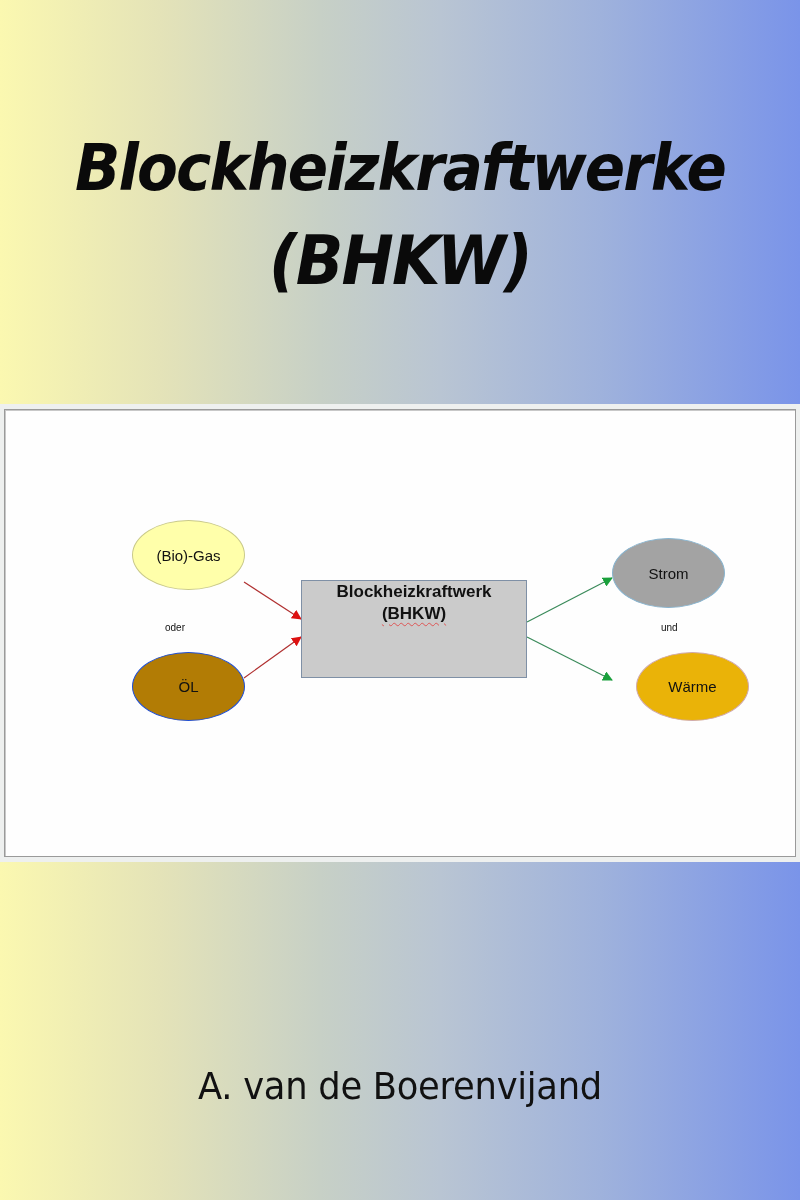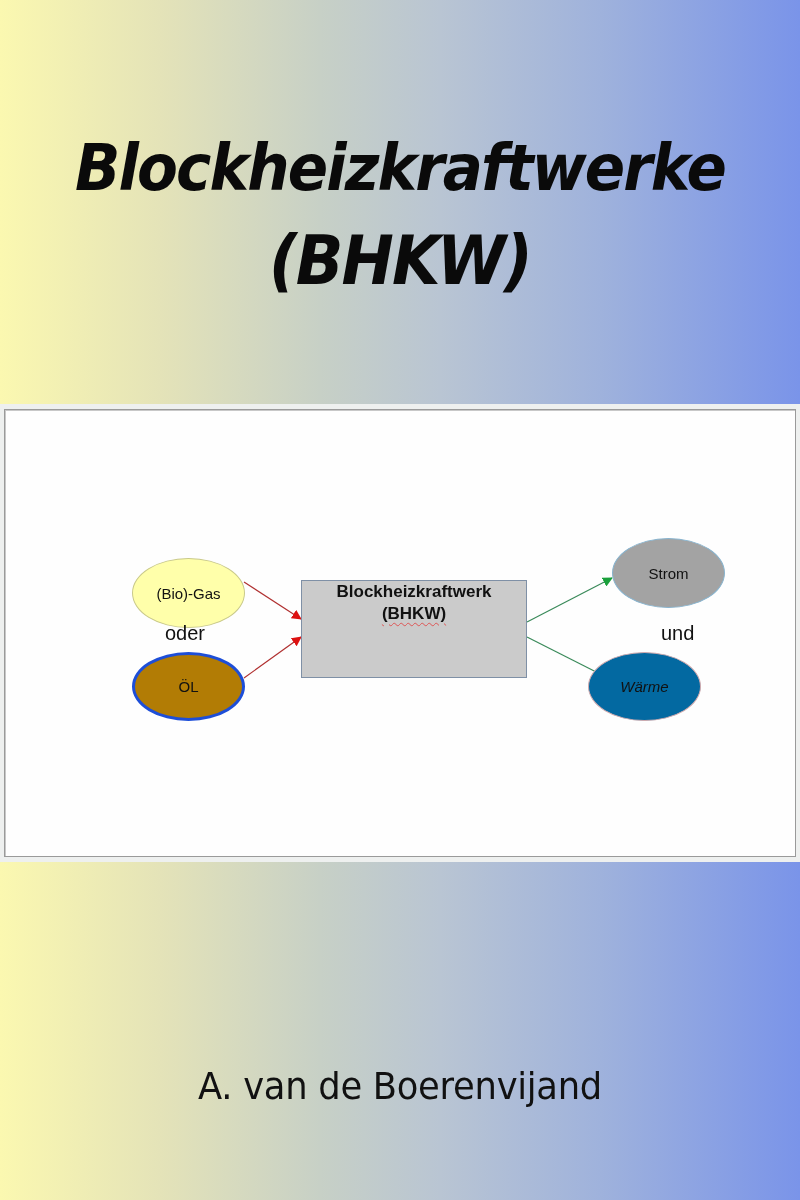--- a/index.html
+++ b/index.html
@@ -25,32 +25,32 @@
       position: absolute; left: 4px; top: 409px; width: 790px; height: 446px;
       background: #fefefe; border: 1px solid #9a9a9a;
       box-shadow: inset 1px 1px 0 #c8c8c8;
     }
     .diagram { position: absolute; left: 0; top: 0; width: 800px; height: 1200px; pointer-events: none; }
     .node {
       position: absolute; display: flex; align-items: center; justify-content: center;
       font-size: 15px; color: #111;
     }
     .ellipse { border-radius: 50%; box-sizing: border-box; }
-    .e-gas   { left: 132px; top: 558px; width: 113px; height: 70px; background: #ffffaa; border: 1px solid #c9c98a; }
-    .e-oel   { left: 132px; top: 652px; width: 113px; height: 69px; background: #b27c05; border: 3px solid #1d4ed8; }
+    .e-gas   { left: 132px; top: 520px; width: 113px; height: 70px; background: #ffffaa; border: 1px solid #c9c98a; }
+    .e-oel   { left: 132px; top: 652px; width: 113px; height: 69px; background: #b27c05; border: 1px solid #1d4ed8; }
     .e-strom { left: 612px; top: 538px; width: 113px; height: 70px; background: #a3a3a3; border: 1px solid #88b4cf; }
-    .e-waerme{ left: 588px; top: 652px; width: 113px; height: 69px; background: #0369a1; border: 1px solid #d0aaae; font-style: italic; }
+    .e-waerme{ left: 636px; top: 652px; width: 113px; height: 69px; background: #eab308; border: 1px solid #d0aaae; }
     .box {
       position: absolute; left: 301px; top: 580px; width: 226px; height: 98px;
       background: #cbcbcb; border: 1px solid #7f90a6; box-sizing: border-box;
       display: flex; flex-direction: column; align-items: center; 
       font-weight: bold; font-size: 17px; color: #111; line-height: 22px;
     }
     .box .sub { text-decoration: underline wavy #d55; text-decoration-thickness: 1px; text-underline-offset: 3px; }
-    .conn { position: absolute; font-size: 20px; color: #111; }
+    .conn { position: absolute; font-size: 10px; color: #111; }
     .conn-oder { left: 165px; top: 622px; }
     .conn-und  { left: 652px; top: 622px; margin-left: 9px; }
 
     .author {
       position: absolute; left: 0; width: 800px; top: 1064px; text-align: center;
       font-family: "DejaVu Sans", sans-serif; font-size: 38px; color: #111;
       transform: scaleX(0.93); letter-spacing: -0.3px;
     }
   </style>
 </head>

